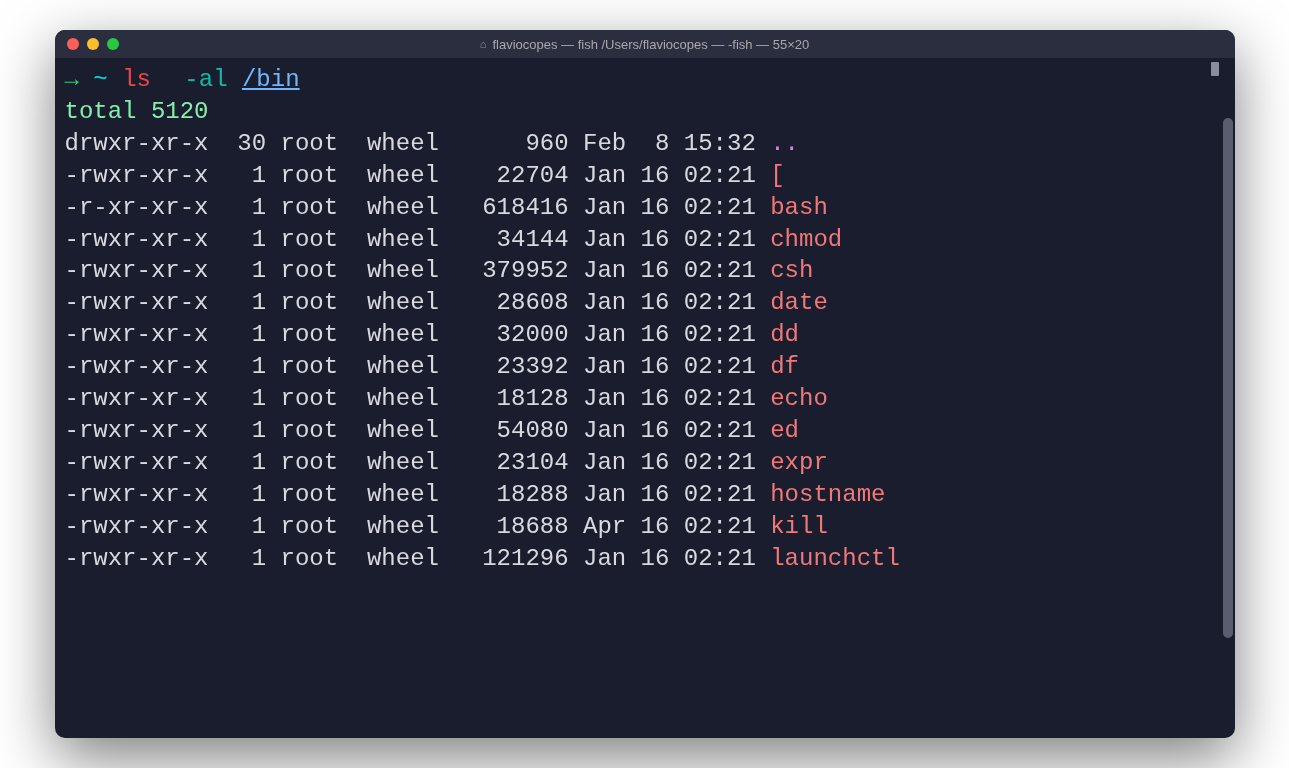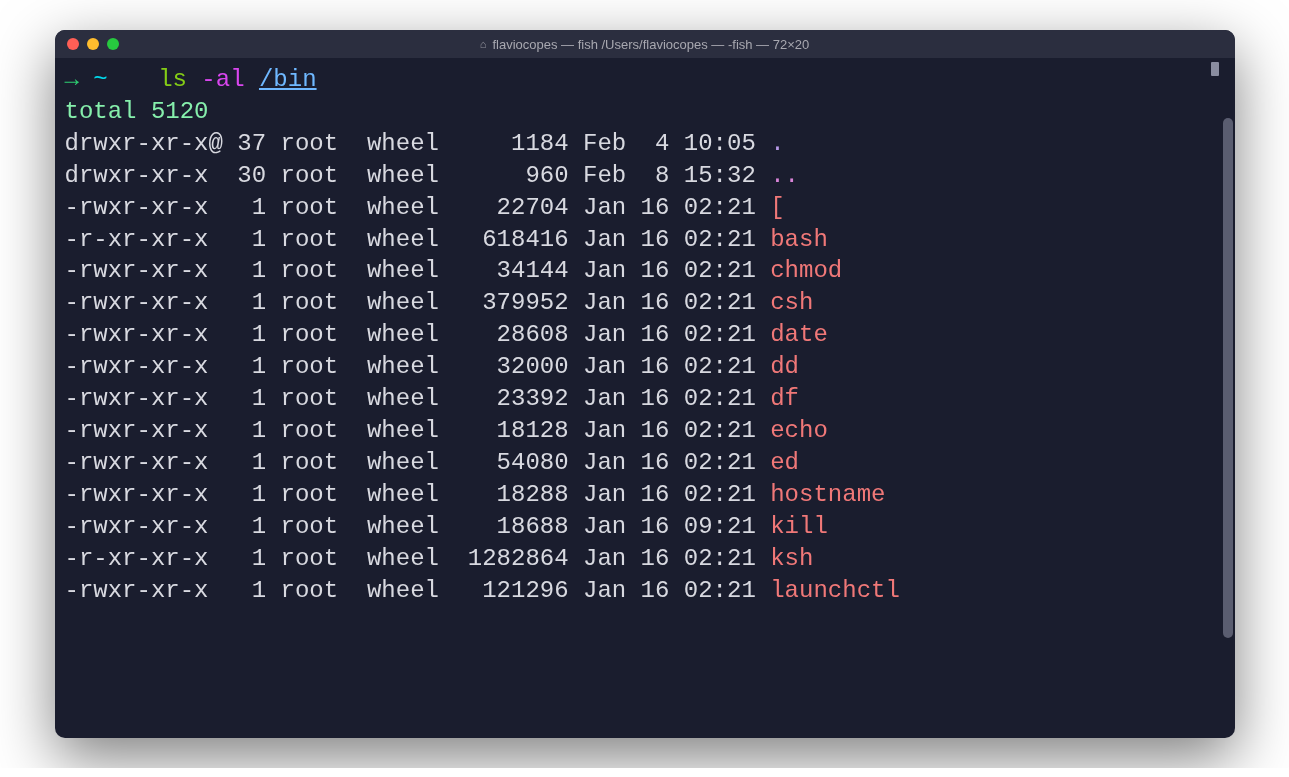--- a/index.html
+++ b/index.html
@@ -85,22 +85,22 @@
       width: 8px;
       height: 14px;
       background: #8a8da0;
       border-radius: 1px;
     }
     .prompt-line {
       white-space: pre;
     }
     .arrow { color: #2ecc71; font-weight: bold; }
     .tilde { color: #00d8eb; }
-    .cmd { color: #84cc16; margin-left: 36px; }
-    .flags { color: #d946ef; }
+    .cmd { color: #ef4444; }
+    .flags { color: #14b8a6; margin-left: 19px; }
     .path { color: #6fb8ff; text-decoration: underline; margin-top: 24px; }
     .row {
       white-space: pre;
       font-variant-numeric: tabular-nums;
     }
     .perms { color: #d8d9e0; }
     .fname-dot { color: #b89ae8; }
     .fname-ddot { color: #d884d8; }
     .fname-exec { color: #f07878; }
     .total-line { color: #86efac; white-space: pre; font-family: Liberation Mono, monospace; }
@@ -110,40 +110,39 @@
 
 <div class="window">
   <div class="titlebar">
     <div class="traffic-lights">
       <div class="light red"></div>
       <div class="light yellow"></div>
       <div class="light green"></div>
     </div>
     <div class="title">
       <span class="home-icon">⌂</span>
-      <span>flaviocopes — fish  /Users/flaviocopes — -fish — 72×20</span>
+      <span>flaviocopes — fish  /Users/flaviocopes — -fish — 55×20</span>
     </div>
   </div>
 
   <div class="terminal-body">
     <div class="scrollmark"></div>
     <div class="prompt-line"><span class="arrow">→</span> <span class="tilde">~</span> <span class="cmd">ls</span> <span class="flags">-al</span> <span class="path">/bin</span></div>
     <div class="total-line">total 5120</div>
     <div id="rows-container">
-        <div class="row"><span class="perms">drwxr-xr-x@ 37 root  wheel     1184 Feb  4 10:05 </span><span class="fname-dot">.</span></div>
         <div class="row"><span class="perms">drwxr-xr-x  30 root  wheel      960 Feb  8 15:32 </span><span class="fname-ddot">..</span></div>
         <div class="row"><span class="perms">-rwxr-xr-x   1 root  wheel    22704 Jan 16 02:21 </span><span class="fname-exec">[</span></div>
         <div class="row"><span class="perms">-r-xr-xr-x   1 root  wheel   618416 Jan 16 02:21 </span><span class="fname-exec">bash</span></div>
         <div class="row"><span class="perms">-rwxr-xr-x   1 root  wheel    34144 Jan 16 02:21 </span><span class="fname-exec">chmod</span></div>
         <div class="row"><span class="perms">-rwxr-xr-x   1 root  wheel   379952 Jan 16 02:21 </span><span class="fname-exec">csh</span></div>
         <div class="row"><span class="perms">-rwxr-xr-x   1 root  wheel    28608 Jan 16 02:21 </span><span class="fname-exec">date</span></div>
         <div class="row"><span class="perms">-rwxr-xr-x   1 root  wheel    32000 Jan 16 02:21 </span><span class="fname-exec">dd</span></div>
         <div class="row"><span class="perms">-rwxr-xr-x   1 root  wheel    23392 Jan 16 02:21 </span><span class="fname-exec">df</span></div>
         <div class="row"><span class="perms">-rwxr-xr-x   1 root  wheel    18128 Jan 16 02:21 </span><span class="fname-exec">echo</span></div>
         <div class="row"><span class="perms">-rwxr-xr-x   1 root  wheel    54080 Jan 16 02:21 </span><span class="fname-exec">ed</span></div>
+        <div class="row"><span class="perms">-rwxr-xr-x   1 root  wheel    23104 Jan 16 02:21 </span><span class="fname-exec">expr</span></div>
         <div class="row"><span class="perms">-rwxr-xr-x   1 root  wheel    18288 Jan 16 02:21 </span><span class="fname-exec">hostname</span></div>
-        <div class="row"><span class="perms">-rwxr-xr-x   1 root  wheel    18688 Jan 16 09:21 </span><span class="fname-exec">kill</span></div>
-        <div class="row"><span class="perms">-r-xr-xr-x   1 root  wheel  1282864 Jan 16 02:21 </span><span class="fname-exec">ksh</span></div>
+        <div class="row"><span class="perms">-rwxr-xr-x   1 root  wheel    18688 Apr 16 02:21 </span><span class="fname-exec">kill</span></div>
         <div class="row"><span class="perms">-rwxr-xr-x   1 root  wheel   121296 Jan 16 02:21 </span><span class="fname-exec">launchctl</span></div>
       </div>
     <div class="scrollbar-thumb"></div>
   </div>
 </div>
 
 </body></html>

